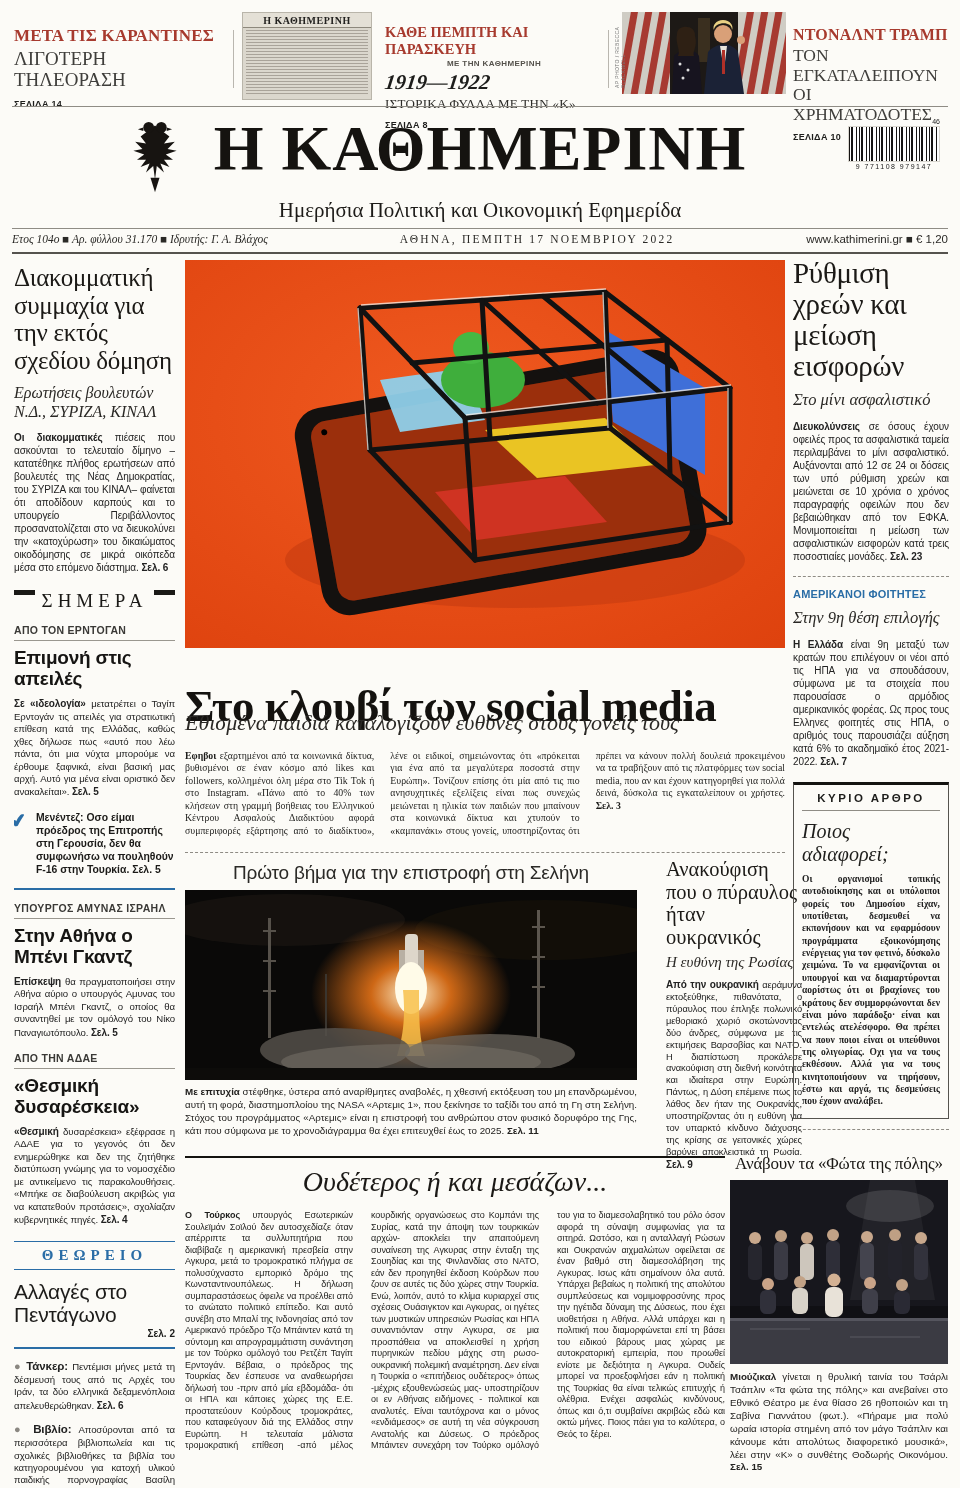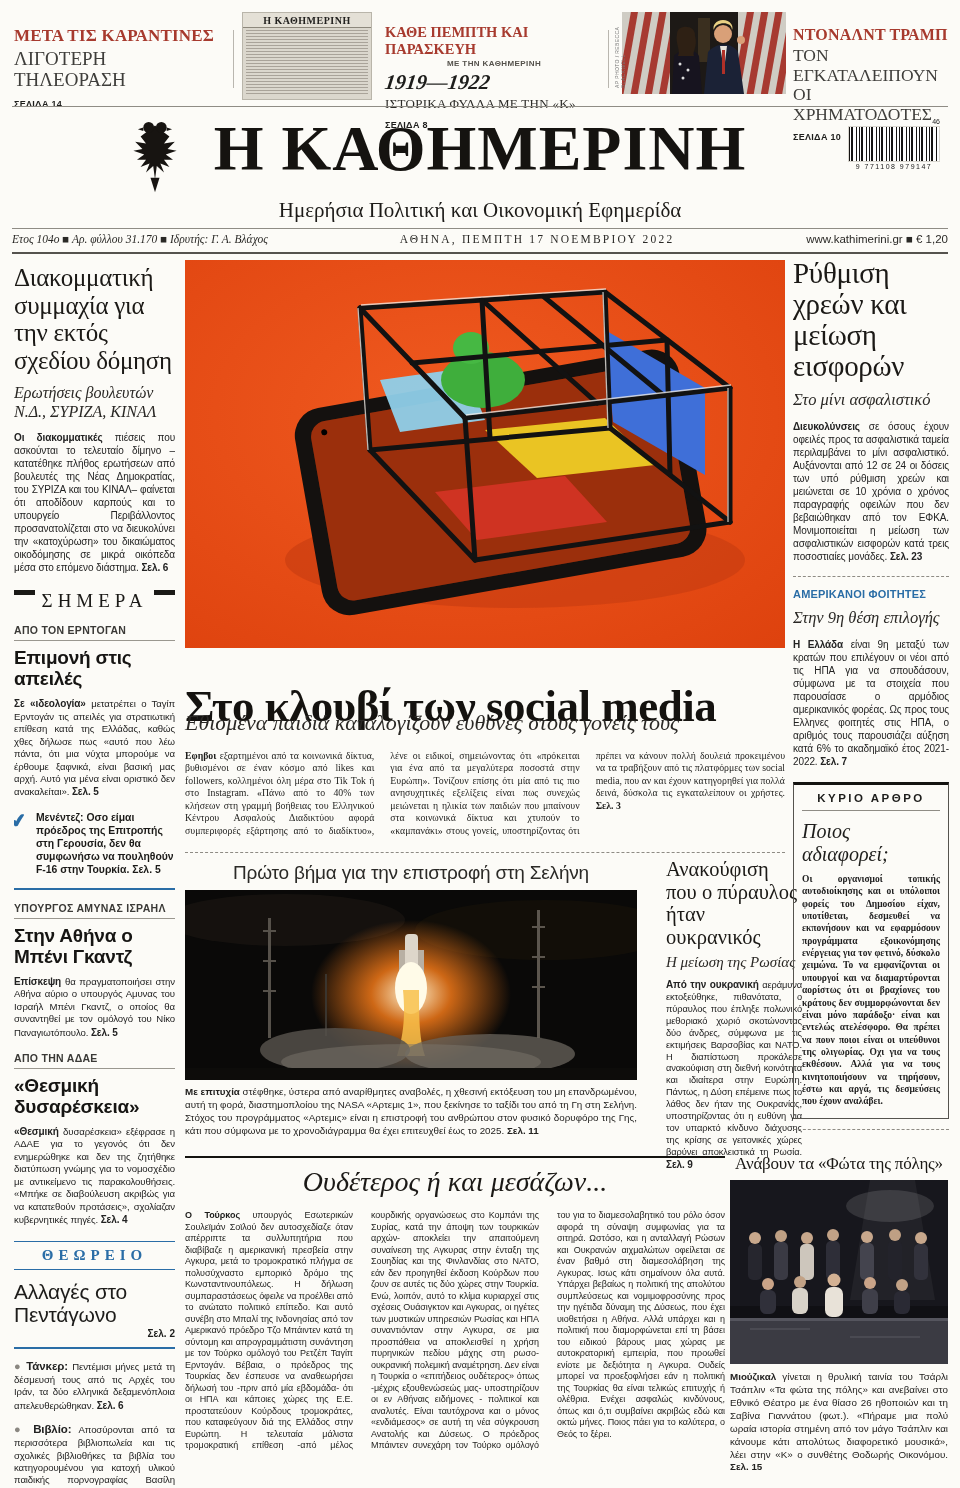--- a/index.html
+++ b/index.html
@@ -337,21 +337,21 @@
     <ellipse cx="305" cy="164" rx="85" ry="20" fill="#6a645c" opacity="0.75"></ellipse>
     <ellipse cx="226" cy="172" rx="130" ry="18" fill="#7c766c" opacity="0.5"></ellipse>
     <rect y="178" width="452" height="12" fill="#0d0c0a"></rect>
   </svg>
   <p class="abs caption" style="left:185px;top:1086px;width:452px;margin:0;">
     <b class="lead">Με επιτυχία</b> <span>στέφθηκε, ύστερα από αναρίθμητες αναβολές, η χθεσινή εκτόξευση του μη επανδρωμένου, αυτή τη φορά, διαστημοπλοίου της NASA «Αρτεμις 1», που ξεκίνησε το ταξίδι του από τη Γη στη Σελήνη. Στόχος του προγράμματος «Αρτεμις» είναι η επιστροφή του ανθρώπου στον φυσικό δορυφόρο της Γης, κάτι που σύμφωνα με το χρονοδιάγραμμα θα έχει επιτευχθεί έως το 2025.</span> <b class="pref">Σελ. 11</b>
   </p>
 
   <div class="abs missile">
     <h3 class="h-serif">Ανακούφιση που ο πύραυλος ήταν ουκρανικός</h3>
-    <div class="dek">Η μείωση της Ρωσίας</div>
+    <div class="dek">Η ευθύνη της Ρωσίας</div>
     <p class="bsans mb" style="margin:0;"><b class="lead">Από την ουκρανική</b> <span>αεράμυνα εκτοξεύθηκε, πιθανότατα, ο πύραυλος που έπληξε πολωνικό μεθοριακό χωριό σκοτώνοντας δύο άνδρες, σύμφωνα με τις εκτιμήσεις Βαρσοβίας και ΝΑΤΟ. Η διαπίστωση προκάλεσε ανακούφιση στη διεθνή κοινότητα και ιδιαίτερα στην Ευρώπη. Πάντως, η Δύση επέμεινε πως το λάθος δεν ήταν της Ουκρανίας, υποστηρίζοντας ότι η ευθύνη για τον υπαρκτό κίνδυνο διάχυσης της κρίσης σε γειτονικές χώρες βαρύνει αποκλειστικά τη Ρωσία.</span> <b class="pref">Σελ. 9</b></p>
   </div>
 
   <div class="abs scholio">
     <div style="height:2px;background:#141310;"></div>
     <div class="sch-title">Ουδέτερος ή και μεσάζων...</div>
     <div class="sch-body">
       <b class="lead">Ο Τούρκος</b> <span>υπουργός Εσωτερικών Σουλεϊμάν Σοϊλού δεν αυτοσχεδίαζε όταν απέρριπτε τα συλλυπητήρια που διαβίβαζε η αμερικανική πρεσβεία στην Αγκυρα, μετά το τρομοκρατικό πλήγμα σε πολυσύχναστο εμπορικό δρόμο της Κωνσταντινουπόλεως. Η δήλωση συμπαραστάσεως όφειλε να προέλθει από το ανώτατο πολιτικό επίπεδο. Και αυτό συνέβη στο Μπαλί της Ινδονησίας από τον Αμερικανό πρόεδρο Τζο Μπάιντεν κατά τη σύντομη και απρογραμμάτιστη συνάντηση με τον Τούρκο ομόλογό του Ρετζέπ Ταγίπ Ερντογάν. Βέβαια, ο πρόεδρος της Τουρκίας δεν έσπευσε να αναθεωρήσει δήλωσή του -πριν από μία εβδομάδα- ότι οι ΗΠΑ και κάποιες χώρες της Ε.Ε. προστατεύουν Κούρδους τρομοκράτες, που καταφεύγουν διά της Ελλάδος στην Ευρώπη. Η τελευταία μάλιστα τρομοκρατική επίθεση -από μέλος κουρδικής οργανώσεως στο Κομπάνι της Συρίας, κατά την άποψη των τουρκικών αρχών- αποκλείει την απαιτούμενη συναίνεση της Αγκυρας στην ένταξη της Σουηδίας και της Φινλανδίας στο ΝΑΤΟ, εάν δεν προηγηθεί έκδοση Κούρδων που ζουν σε αυτές τις δύο χώρες στην Τουρκία. Ενώ, λοιπόν, αυτό το κλίμα κυριαρχεί στις σχέσεις Ουάσιγκτον και Αγκυρας, οι ηγέτες των μυστικών υπηρεσιών Ρωσίας και ΗΠΑ συναντιόνταν στην Αγκυρα, σε μια προσπάθεια να αποκλεισθεί η χρήση πυρηνικών πεδίου μάχης στη ρωσο-ουκρανική πολεμική αναμέτρηση. Δεν είναι η Τουρκία ο «επιτήδειος ουδέτερος» όπως -μέχρις εξουθενώσεώς μας- υποστηρίζουν οι εν Αθήναις ειδήμονες - πολιτικοί και αναλυτές. Είναι ταυτόχρονα και ο μόνος «ενδιάμεσος» σε αυτή τη νέα σύγκρουση Ανατολής και Δύσεως. Ο πρόεδρος Μπάιντεν συνεχάρη τον Τούρκο ομόλογό του για το διαμεσολαβητικό του ρόλο όσον αφορά τη σύναψη συμφωνίας για τα σιτηρά. Ωστόσο, και η ανταλλαγή Ρώσων και Ουκρανών αιχμαλώτων οφείλεται σε έναν βαθμό στη διαμεσολάβηση της Αγκυρας. Ισως κάτι σημαίνουν όλα αυτά. Υπάρχει βεβαίως η πολιτική της απολύτου συμπλεύσεως και νομιμοφροσύνης προς την ηγέτιδα δύναμη της Δύσεως, που έχει υιοθετήσει η Αθήνα. Αλλά υπάρχει και η πολιτική που διαμορφώνεται επί τη βάσει του ειδικού βάρους μιας χώρας με αυτοκρατορική εμπειρία, που προωθεί ενίοτε με δεξιότητα η Αγκυρα. Ουδείς μπορεί να προεξοφλήσει εάν η πολιτική της Τουρκίας θα είναι τελικώς επιτυχής ή ολέθρια. Ενέχει ασφαλώς κινδύνους, όπως και ό,τι συμβαίνει ακριβώς εδώ και οκτώ μήνες. Ποιος πάει για το καλύτερα, ο Θεός το ξέρει.</span>
     </div>
   </div>

